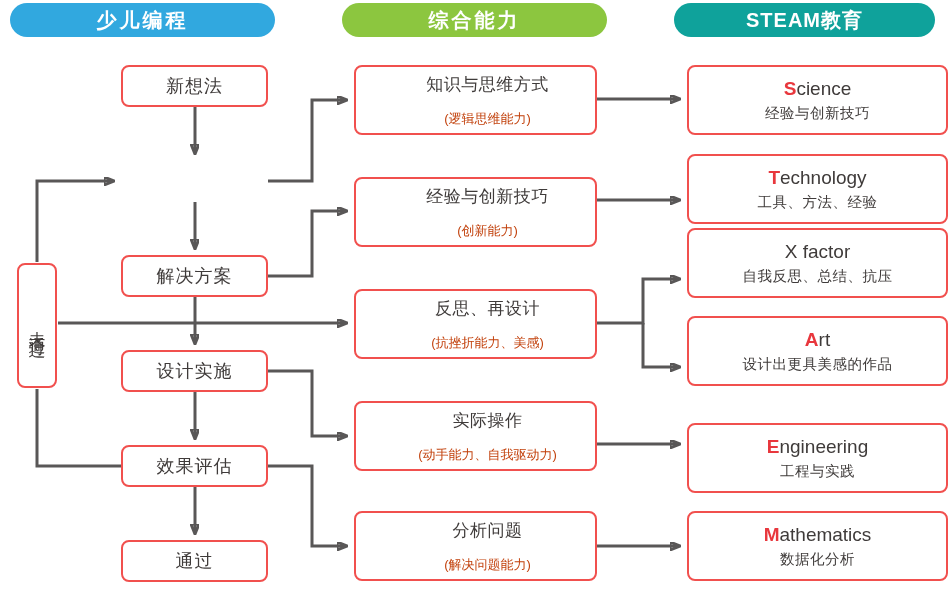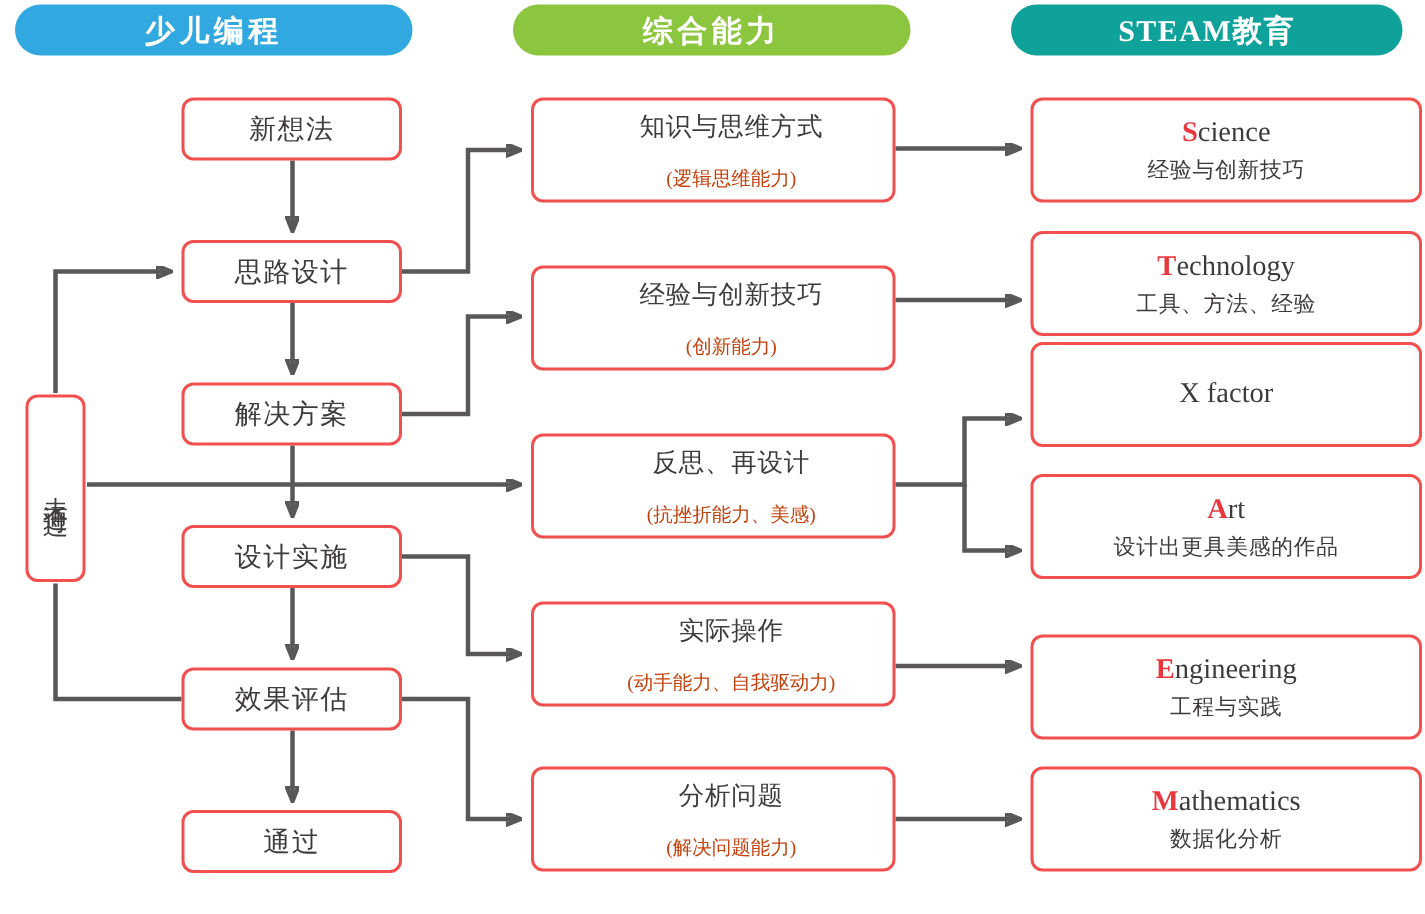--- a/index.html
+++ b/index.html
@@ -1,18 +1,18 @@
 <!DOCTYPE html>
 <html><head>
 <meta charset="utf-8">
 <style>
   html,body{margin:0;padding:0;background:#ffffff;}
   #canvas{
     position:relative;width:950px;height:609px;background:#ffffff;
-    font-family:Liberation Serif, serif;overflow:hidden;
+    font-family:Liberation Sans, sans-serif;overflow:hidden;
   }
   
   .pill{
     position:absolute;top:3px;height:34px;border-radius:17px;
     display:flex;align-items:center;justify-content:center;
     color:#ffffff;font-size:20px;font-weight:bold;letter-spacing:3px;
   }
   .pill-blue{left:10px;width:265px;background:#31A8DF;}
   .pill-green{left:342px;width:265px;background:#8CC63F;}
   .pill-teal{left:674px;width:261px;background:#0FA29B;letter-spacing:1px;}
@@ -72,21 +72,20 @@
     <path d="M643 323 L643 367 L678 367" marker-end="url(#arrow)"></path>
     <path d="M597 444 L678 444" marker-end="url(#arrow)"></path>
     <path d="M597 546 L678 546" marker-end="url(#arrow)"></path>
   </svg>
 
   <div class="pill pill-blue">少儿编程</div>
   <div class="pill pill-green">综合能力</div>
   <div class="pill pill-teal">STEAM教育</div>
 
   <div class="node step" style="top:65px">新想法</div>
-  <div class="node step" style="top:160px">思路设计</div>
   <div class="node step" style="top:255px">解决方案</div>
   <div class="node step" style="top:350px">设计实施</div>
   <div class="node step" style="top:445px">效果评估</div>
   <div class="node step" style="top:540px">通过</div>
 
   <div class="node fail">
     <div class="fail-text">未通过</div>
   </div>
 
   <div class="node mid" style="top:65px">
@@ -113,20 +112,21 @@
   <div class="node right" style="top:65px">
     <div class="steam-title"><span class="lead">S</span><span>cience</span></div>
     <div class="steam-sub">经验与创新技巧</div>
   </div>
   <div class="node right" style="top:154px">
     <div class="steam-title"><span class="lead">T</span><span>echnology</span></div>
     <div class="steam-sub">工具、方法、经验</div>
   </div>
   <div class="node right" style="top:228px">
     <div class="steam-title"><span class="lead"></span><span>X factor</span></div>
+    <div class="steam-sub">自我反思、总结、抗压</div>
   </div>
   <div class="node right" style="top:316px">
     <div class="steam-title"><span class="lead">A</span><span>rt</span></div>
     <div class="steam-sub">设计出更具美感的作品</div>
   </div>
   <div class="node right" style="top:423px">
     <div class="steam-title"><span class="lead">E</span><span>ngineering</span></div>
     <div class="steam-sub">工程与实践</div>
   </div>
   <div class="node right" style="top:511px">

